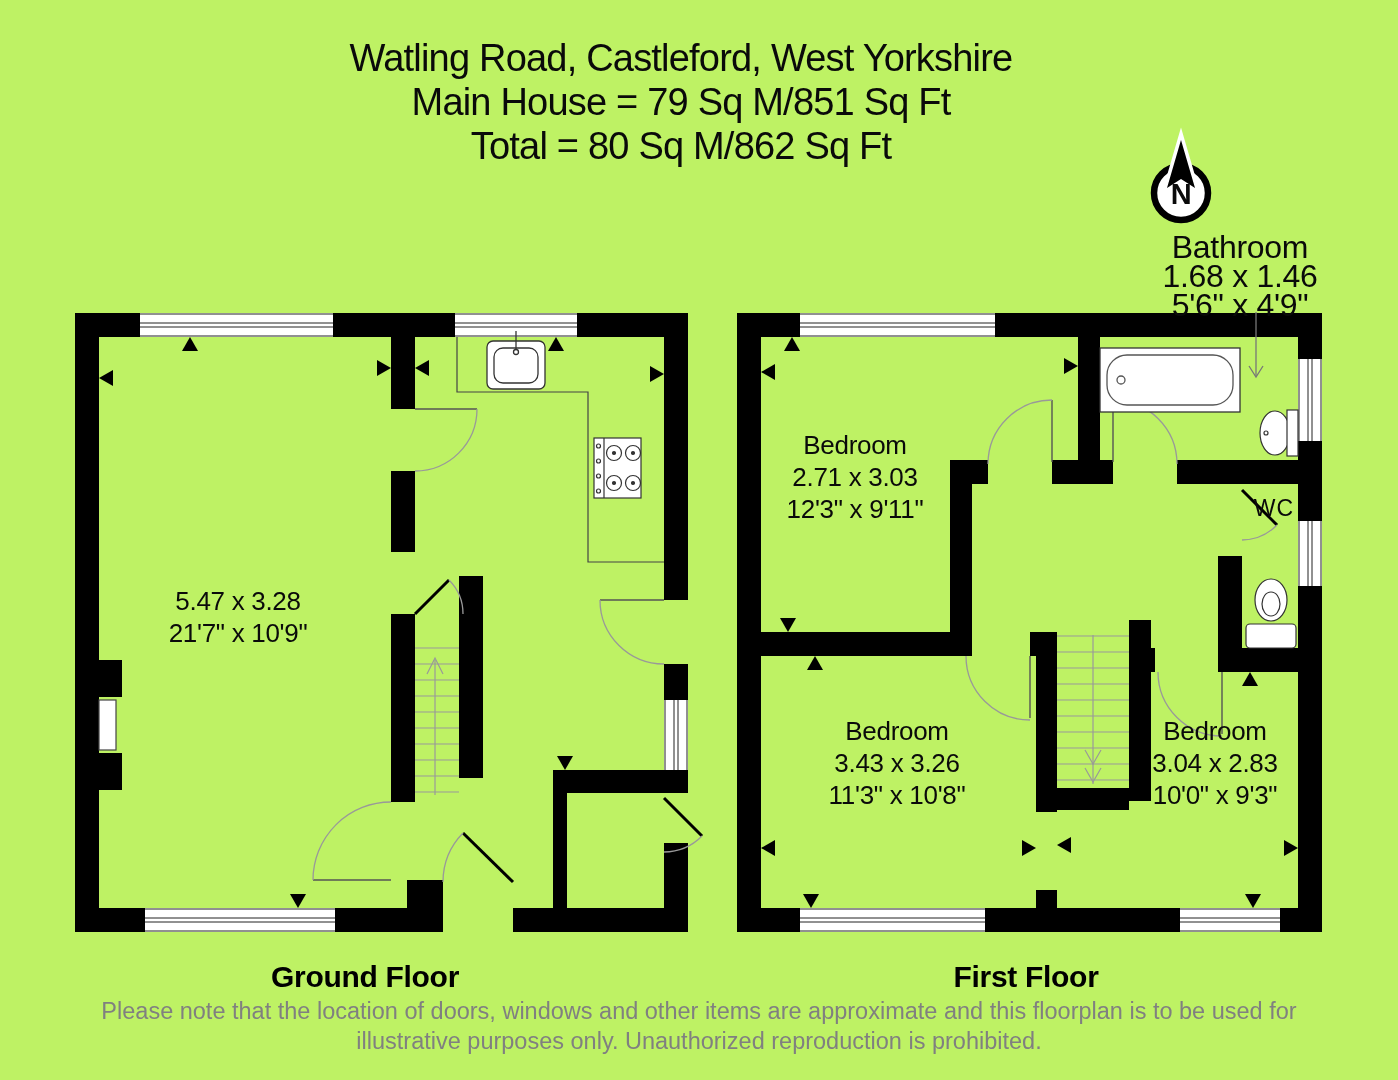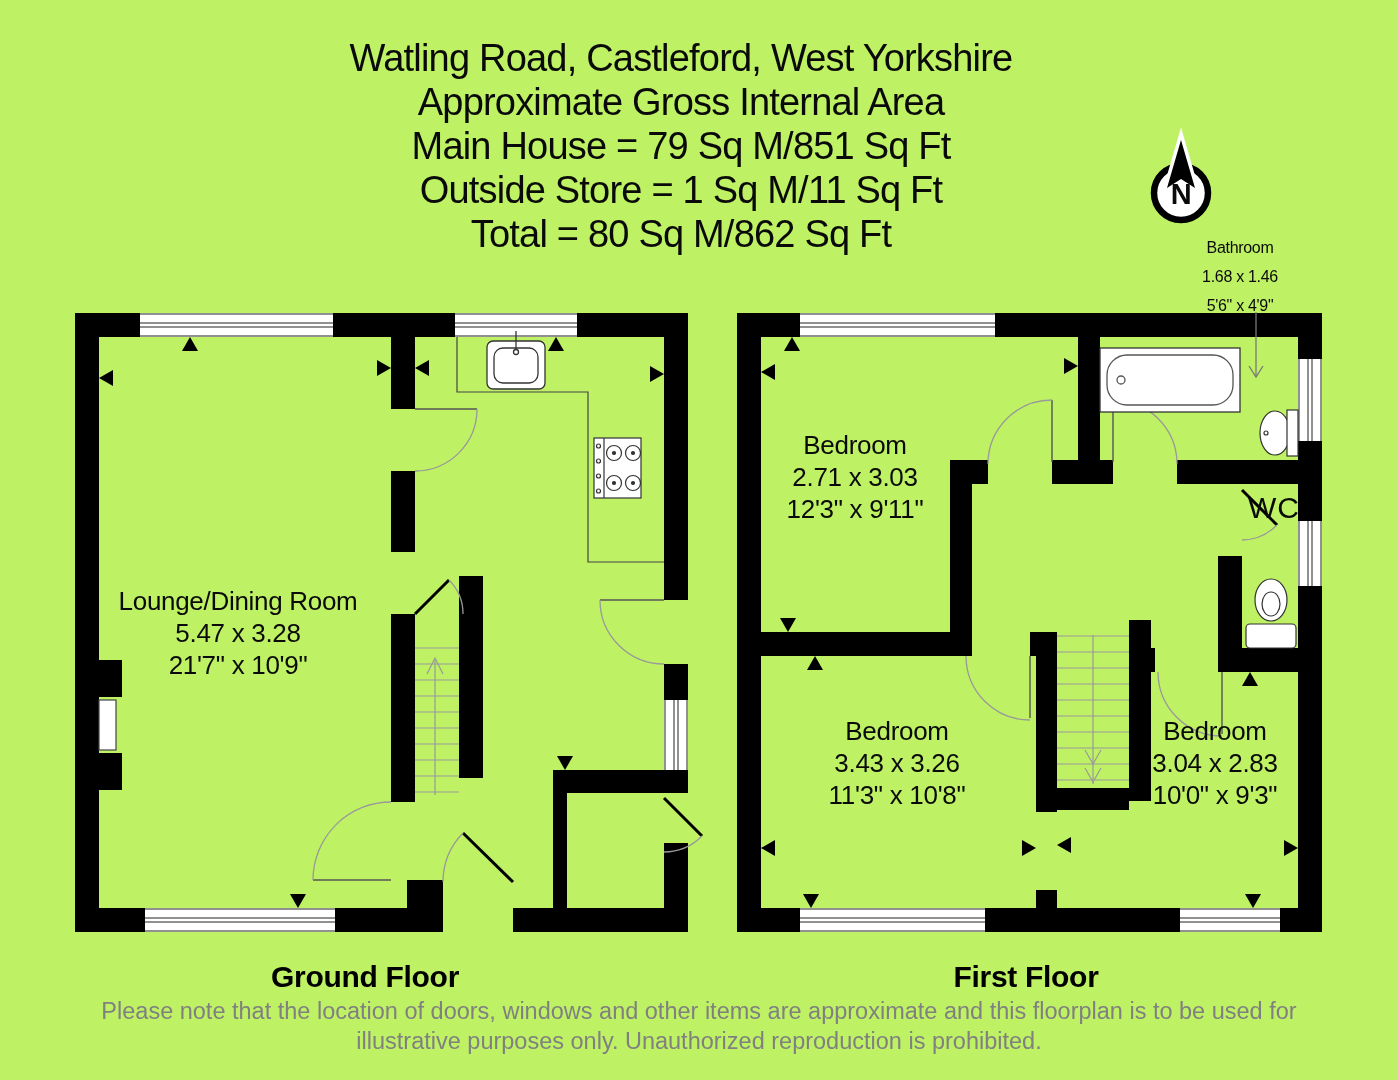--- a/index.html
+++ b/index.html
@@ -4,22 +4,22 @@
 <style>
   html,body{margin:0;padding:0;background:#ffffff;}
   .canvas{position:relative;width:1398px;height:1080px;background:#bef264;overflow:hidden;
           font-family:"Liberation Sans",sans-serif;color:#000;text-decoration:underline;}
   svg.plan{position:absolute;left:0;top:0;}
   .title{position:absolute;left:681px;top:36px;transform:translateX(-50%);
          text-align:center;font-size:38px;line-height:44px;letter-spacing:-0.8px;
          white-space:nowrap;color:#0a0a0a;}
   .lbl{position:absolute;transform:translateX(-50%);text-align:center;
        font-size:26px;line-height:32px;letter-spacing:-0.3px;color:#0a0a0a;white-space:nowrap;}
-  .callout{font-size:16px;line-height:29px;}
-  .wc-lbl{font-size:30px;letter-spacing:1px;}
+  .callout{font-size:32px;line-height:29px;}
+  .wc-lbl{font-size:23px;letter-spacing:1px;}
   .north-n{font-size:29px;font-weight:bold;}
   .caption{position:absolute;transform:translateX(-50%);font-size:30px;font-weight:bold;
            letter-spacing:-0.3px;color:#000;white-space:nowrap;}
   .disclaimer{position:absolute;left:99px;top:996px;width:1200px;text-align:center;
               font-size:23.5px;line-height:30px;color:#808080;}
 </style>
 </head>
 <body>
 
 <div class="canvas">
@@ -263,37 +263,34 @@
   </g>
 
   <g stroke="#777" stroke-width="1.3" fill="none">
     <line x1="1256" y1="312" x2="1256" y2="376"></line>
     <path d="M1249,366 L1256,377 L1263,366"></path>
   </g>
 </svg>
 
   <div class="title">
     <div>Watling Road, Castleford, West Yorkshire</div>
-    <div>Approximate Gross Internal Area</div>
     <div>Main House =  79 Sq M/851 Sq Ft</div>
-    <div>Outside Store = 1 Sq M/11 Sq Ft</div>
     <div>Total = 80 Sq M/862 Sq Ft</div>
   </div>
 
   <div class="lbl north-n" style="left:1181px;top:178px;">N</div>
 
   <div class="lbl callout" style="left:1240px;top:233px;">
     <div>Bathroom</div>
     <div>1.68 x 1.46</div>
     <div>5'6" x 4'9"</div>
   </div>
 
 
   <div class="lbl" style="left:238px;top:585px;">
-    <div>Lounge/Dining Room</div>
     <div>5.47 x 3.28</div>
     <div>21'7" x 10'9"</div>
   </div>
 
   <div class="lbl" style="left:855px;top:429px;">
     <div>Bedroom</div>
     <div>2.71 x 3.03</div>
     <div>12'3" x 9'11"</div>
   </div>
 

